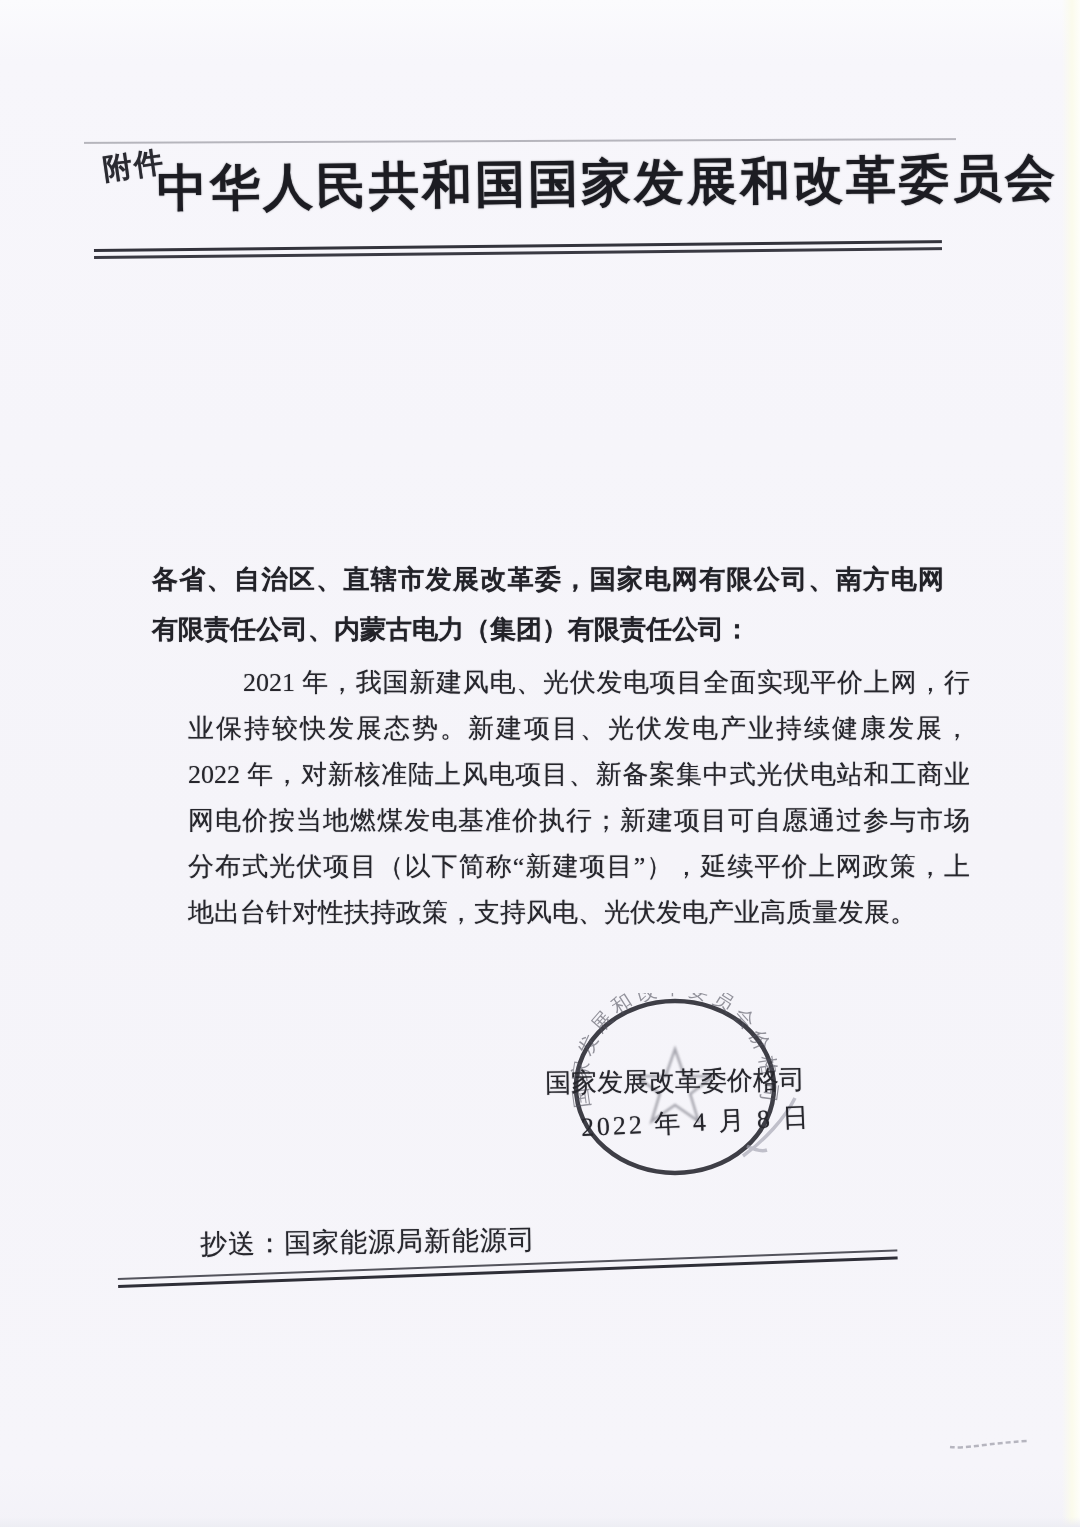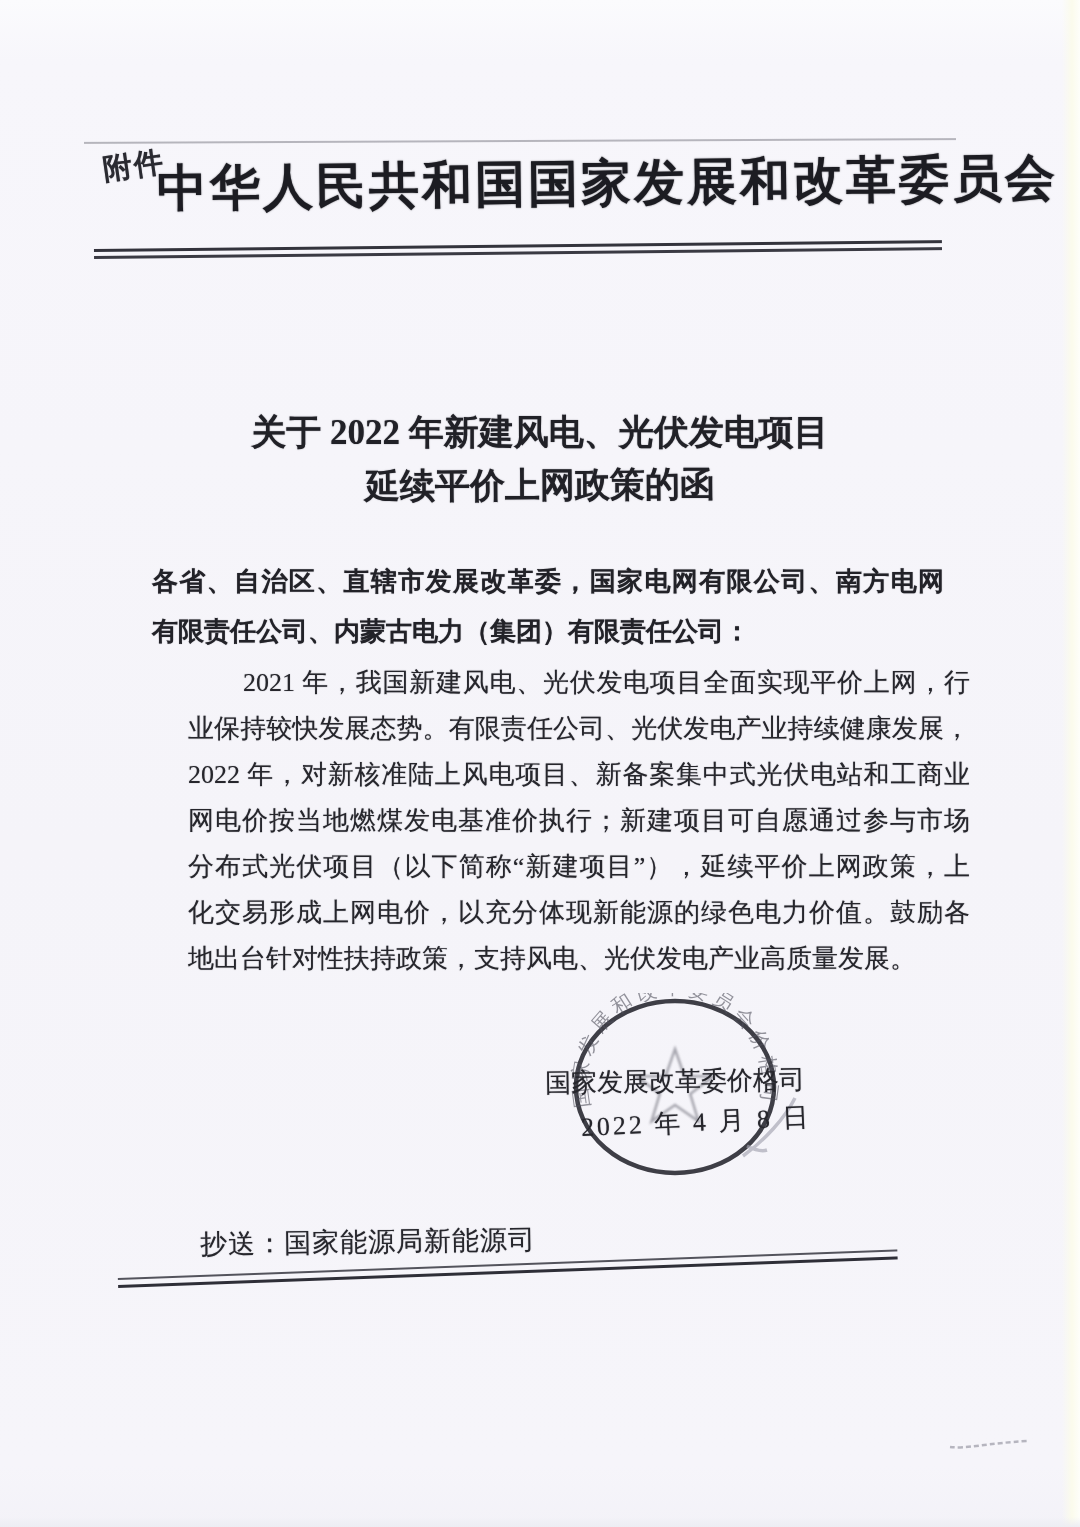--- a/index.html
+++ b/index.html
@@ -32,21 +32,21 @@
     transform:rotate(-0.6deg);transform-origin:left center;filter:blur(.3px);}
   .rule-double .r1{height:3px;background:#33333c;margin-bottom:4px;}
   .rule-double .r2{height:3px;background:#3a3a43;}
 
   .doc-title{position:absolute;left:0;top:406px;width:1080px;text-align:center;
     font-weight:bold;font-size:35px;line-height:53px;color:#212127;
     text-shadow:0 0 1.2px rgba(30,30,38,.6);}
   .doc-title .t2{transform:rotate(-0.4deg);}
 
   .addressee{position:absolute;left:152px;top:556px;width:792px;
-    font-family:Liberation Sans, sans-serif;font-weight:bold;
+    font-family:Liberation Mono, monospace;font-weight:bold;
     font-size:26px;line-height:50px;color:#222228;text-shadow:0 0 1px rgba(30,30,38,.55);}
 
   .body-block{position:absolute;left:152px;top:660px;width:782px;
     font-size:26px;line-height:46px;color:#26262c;text-shadow:0 0 1.1px rgba(36,36,44,.5);margin-left:36px;}
   .jline{text-align:justify;text-align-last:justify;}
   .indent{padding-left:55px;}
 
   .closing{padding-left:55px;}
 
   .signer{position:absolute;left:545px;top:1064px;font-size:26px;white-space:nowrap;
@@ -77,37 +77,32 @@
 
   <div class="attachment">附件</div>
 
   <div class="agency">中华人民共和国国家发展和改革委员会</div>
 
   <div class="rule-double">
     <div class="r1"></div>
     <div class="r2"></div>
   </div>
 
-  <div class="doc-title">
-    <div class="t1">关于 2022 年新建风电、光伏发电项目</div>
-    <div class="t2">延续平价上网政策的函</div>
-  </div>
 
   <div class="addressee">
     <div class="jline">各省、自治区、直辖市发展改革委，国家电网有限公司、南方电网</div>
     <div>有限责任公司、内蒙古电力（集团）有限责任公司：</div>
   </div>
 
   <div class="body-block">
     <div class="jline indent">2021 年，我国新建风电、光伏发电项目全面实现平价上网，行</div>
-    <div class="jline">业保持较快发展态势。有限责任公司、光伏发电产业持续健康发展，</div>
+    <div class="jline">业保持较快发展态势。新建项目、光伏发电产业持续健康发展，</div>
     <div class="jline">2022 年，对新核准陆上风电项目、新备案集中式光伏电站和工商业</div>
     <div class="jline">网电价按当地燃煤发电基准价执行；新建项目可自愿通过参与市场</div>
     <div class="jline">分布式光伏项目（以下简称“新建项目”），延续平价上网政策，上</div>
-    <div class="jline">化交易形成上网电价，以充分体现新能源的绿色电力价值。鼓励各</div>
     <div>地出台针对性扶持政策，支持风电、光伏发电产业高质量发展。</div>
   </div>
 
   <svg class="seal-svg" width="226" height="192" viewBox="0 0 226 192">
     <ellipse cx="112" cy="94" rx="99" ry="86" fill="none" stroke="#2f2f37" stroke-width="4.5" opacity="0.92" style="filter:blur(.5px)"></ellipse>
     <path id="sealArc" d="M 32 126 A 88 88 0 1 1 192 126" fill="none"></path>
     <text font-size="20" letter-spacing="5" fill="#50505c" opacity="0.6" style="filter:blur(.7px);font-family:'Liberation Serif','DejaVu Serif',serif">
       <textPath href="#sealArc" startOffset="50%" text-anchor="middle">国家发展和改革委员会价格司</textPath>
     </text>
     <polygon points="112,56 121.4,83.1 150,83.6 127.2,100.9 135.5,128.4 112,112 88.5,128.4 96.8,100.9 74,83.6 102.6,83.1" fill="none" stroke="#5a5a66" stroke-width="2.5" opacity="0.5" style="filter:blur(.8px)"></polygon>

